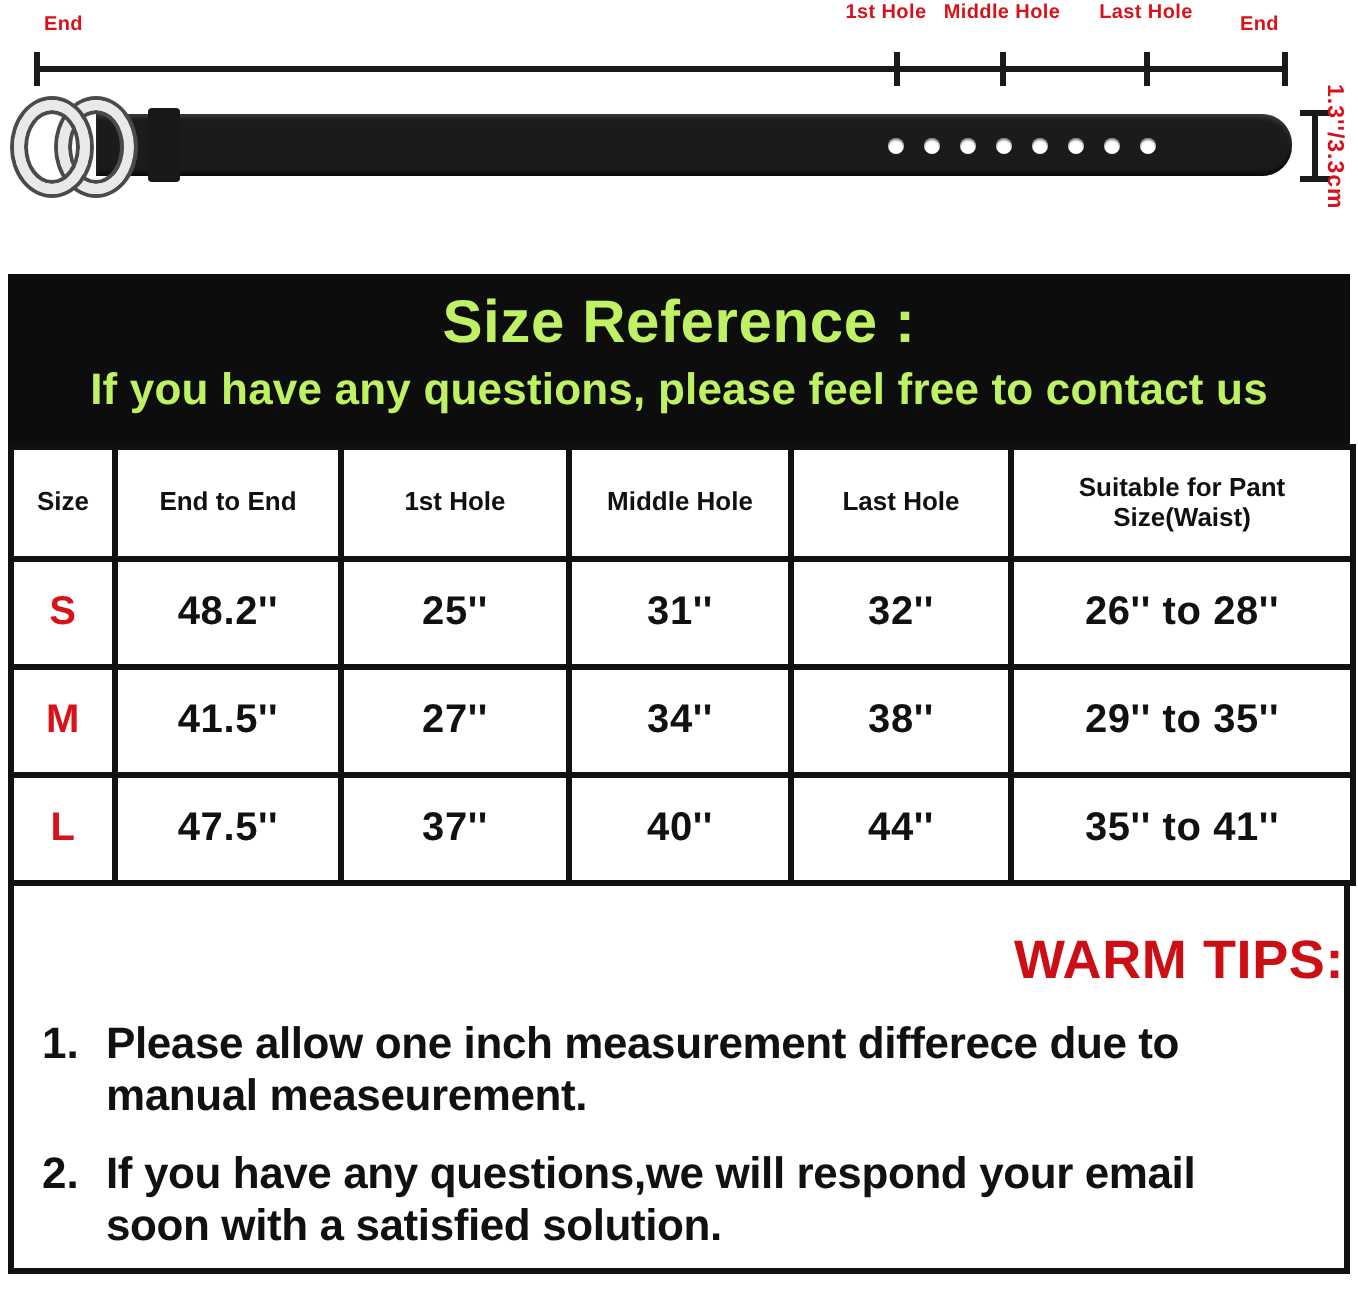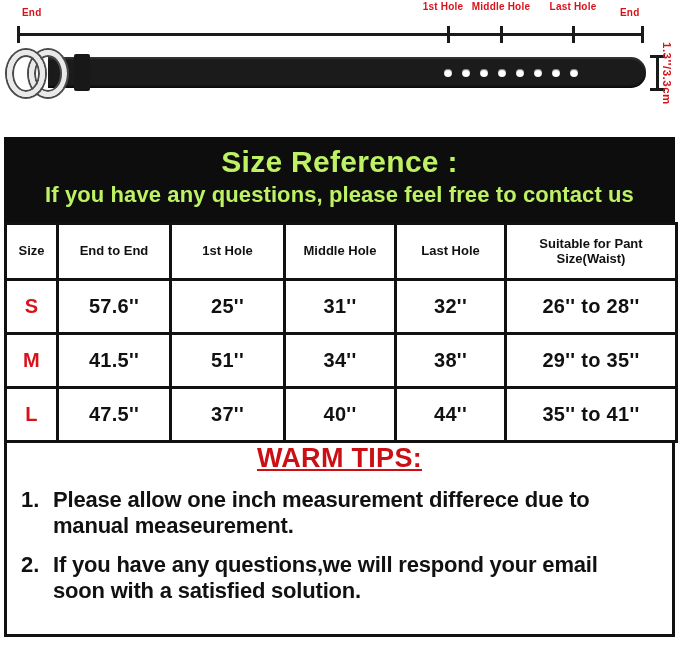--- a/index.html
+++ b/index.html
@@ -130,27 +130,26 @@
   .col-pant   { width: 171px; }
 
   
   .tips-box {
     position: absolute; left: 4px; top: 440px;
     width: 671px; height: 197px;
     border: 3px solid #111111;
     background: #ffffff;
   }
   .tips-title {
-    text-align: center;
+    text-align: right;
     color: #cc0f14;
     font-weight: bold;
     font-size: 27px;
-    margin-top: 0;
+    margin-top: 22px;
     letter-spacing: 0.3px;
-    text-decoration: underline;
   }
   .tip-item {
     display: flex;
     margin: 13px 10px 0 14px;
     font-weight: bold; color: #111111;
     font-size: 22px; line-height: 1.18;
   }
   .tip-num { flex: 0 0 32px; }
   .tip-text { max-width: 575px; letter-spacing: -0.2px; }
 </style>
@@ -213,30 +212,30 @@
         <th>End to End</th>
         <th>1st Hole</th>
         <th>Middle Hole</th>
         <th>Last Hole</th>
         <th>Suitable for Pant Size(Waist)</th>
       </tr>
     </thead>
     <tbody>
       <tr>
         <td class="size-letter">S</td>
-        <td>57.6''</td>
+        <td>48.2''</td>
         <td>25''</td>
         <td>31''</td>
         <td>32''</td>
         <td>26'' to 28''</td>
       </tr>
       <tr>
         <td class="size-letter">M</td>
         <td>41.5''</td>
-        <td>51''</td>
+        <td>27''</td>
         <td>34''</td>
         <td>38''</td>
         <td>29'' to 35''</td>
       </tr>
       <tr>
         <td class="size-letter">L</td>
         <td>47.5''</td>
         <td>37''</td>
         <td>40''</td>
         <td>44''</td>

